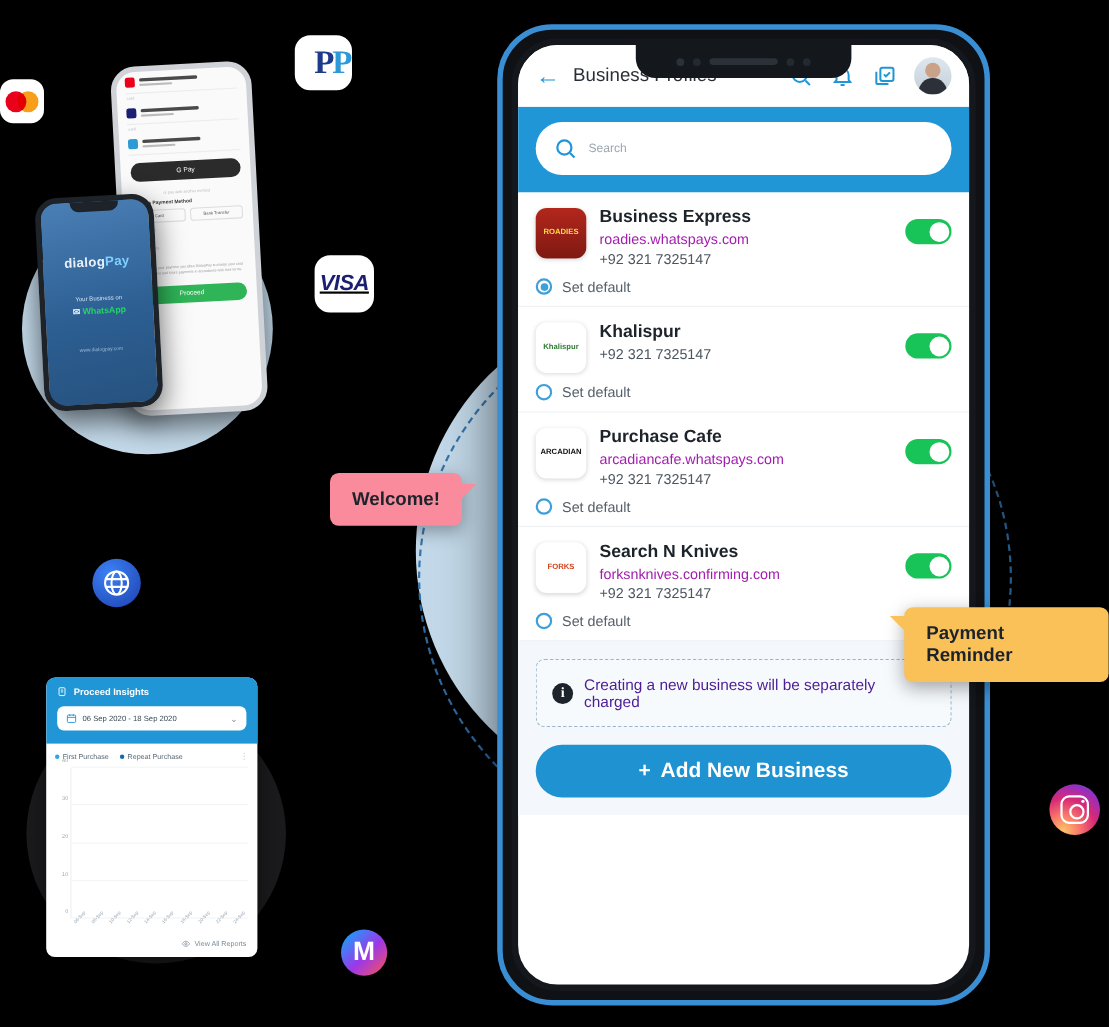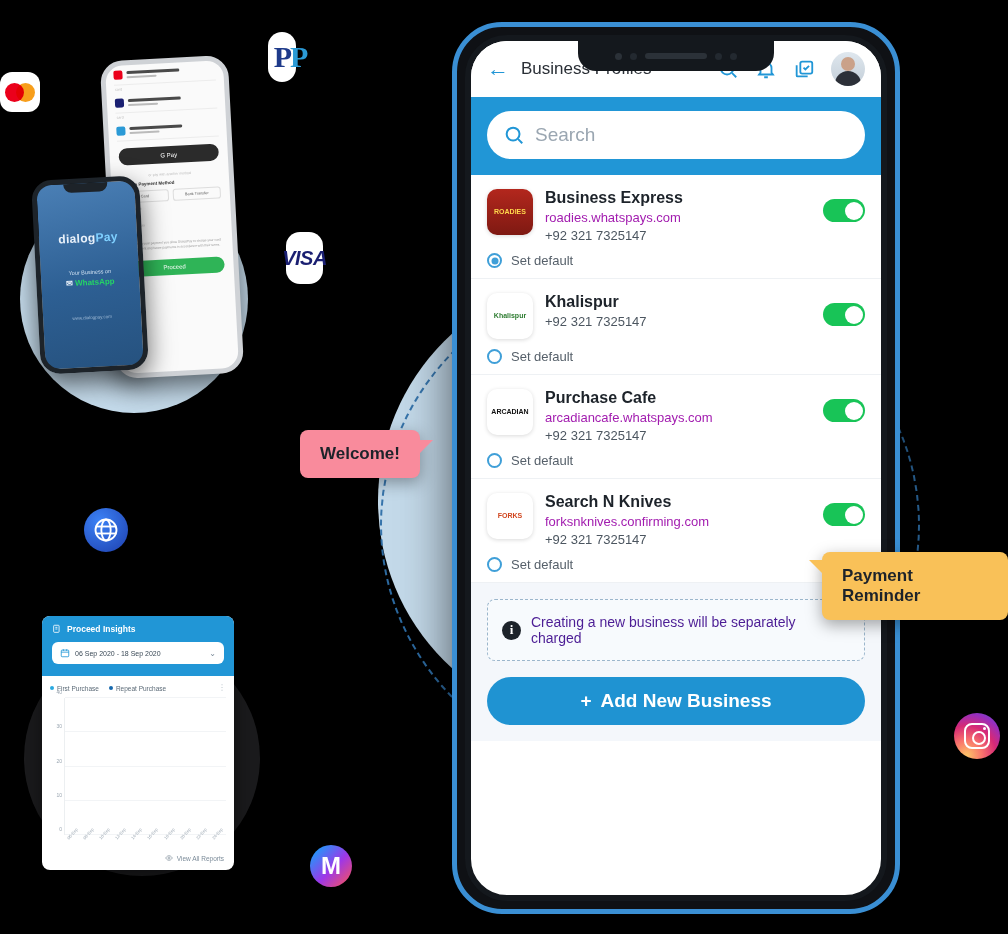--- a/index.html
+++ b/index.html
@@ -27,22 +27,22 @@
     opacity: .95;
   }
 
   
   .badge-tile {
     position: absolute; background: #fff; border-radius: 14px;
     display: flex; align-items: center; justify-content: center;
     box-shadow: 0 4px 14px rgba(0,0,0,.35);
   }
   .tile-mc  { left: 0px;   top: 72px;  width: 40px; height: 40px; border-radius: 12px; }
-  .tile-pp  { left: 268px; top: 32px;  width: 28px; height: 50px; padding-left: 16px; }
-  .tile-vs  { left: 286px; top: 232px; width: 37px; height: 52px; }
+  .tile-pp  { left: 268px; top: 32px;  width: 52px; height: 50px; padding-left: 16px; }
+  .tile-vs  { left: 286px; top: 232px; width: 54px; height: 52px; text-decoration: underline; }
 
   .mc-circles { position: relative; width: 30px; height: 19px; }
   .mc-circles i { position:absolute; top:0; width:19px; height:19px; border-radius:50%; display:block; }
   .mc-red { left:0;  background:#eb001b; }
   .mc-yel { left:11px; background:#f79e1b; mix-blend-mode: multiply; }
 
   .pp-glyph { font-size: 30px; font-weight: bold; color:#1e3a8a; font-family:"Liberation Serif", serif;
               line-height:1; letter-spacing:-2px; }
   .pp-glyph span { color:#2b9ad6; }
 
@@ -204,21 +204,21 @@
   .avatar .body { position:absolute; left:50%; transform:translateX(-50%); bottom:0;
                   width:26px; height:15px; border-radius:13px 13px 0 0; background:#2c3038; }
 
   .search-band { background:#2196d6; padding: 14px 16px 16px; }
   .search-box {
     background:#fff; border-radius: 26px; height: 48px;
     display:flex; align-items:center; gap:10px; padding: 0 16px;
   }
   .search-box svg { width: 22px; height:22px; color:#2196d6; flex:none; }
   .search-box input {
-    border:0; outline:0; flex:1; font-size: 19px; color:#5a6672;
+    border:0; outline:0; flex:1; font-size: 11px; color:#5a6672;
     font-family:"Liberation Sans", sans-serif; background:transparent;
   }
   .search-box input::placeholder { color:#9aa6b1; }
 
   .biz-list { background:#fff; }
   .biz-row {
     display:flex; flex-direction:column; padding: 14px 16px 10px;
     border-bottom: 1px solid #eef1f4; position:relative;
   }
   .biz-main { display:flex; gap: 12px; align-items:flex-start; }

